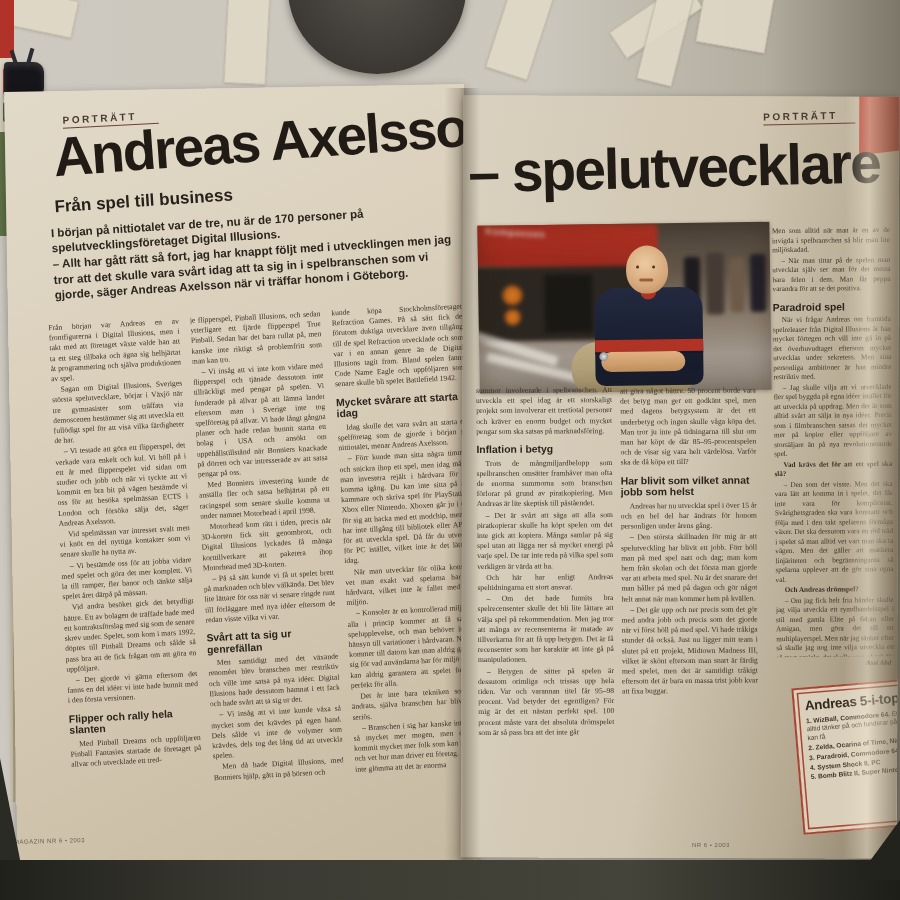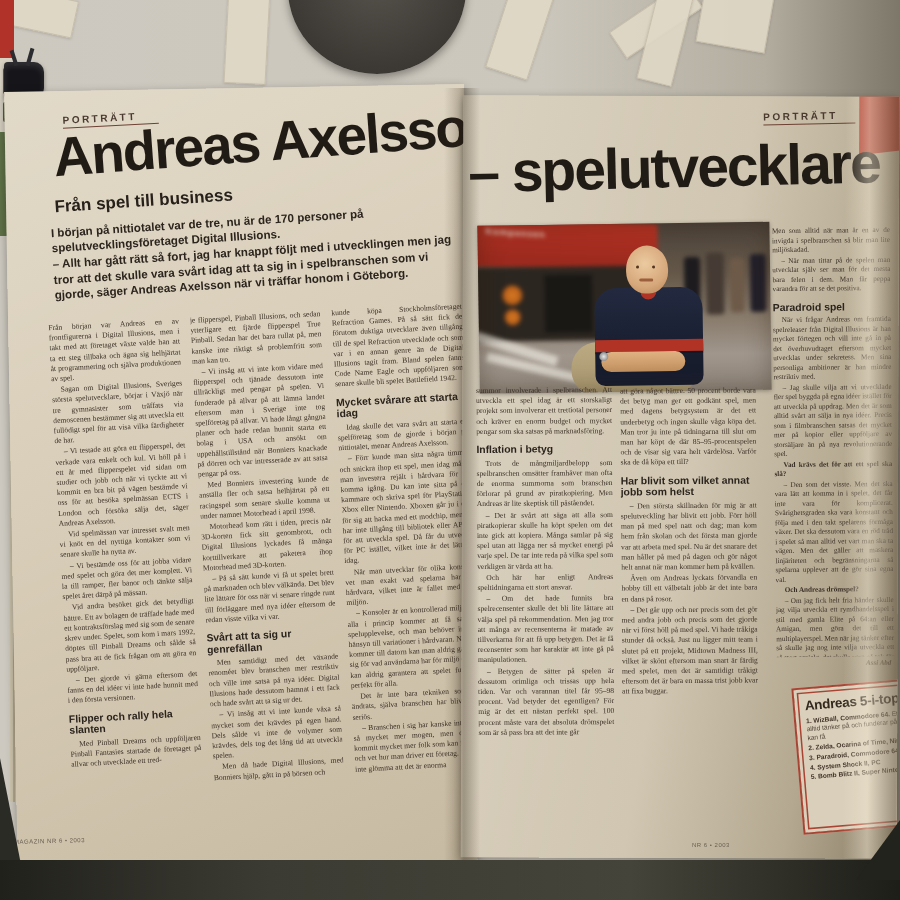--- a/index.html
+++ b/index.html
@@ -178,22 +178,22 @@
         <div class="blk h">Inflation i betyg</div>
         <div class="blk p">Trots de mångmiljardbelopp som spelbranschen omsätter framhäver man ofta de enorma summorna som branschen förlorar på grund av piratkopiering. Men Andreas är lite skeptisk till påståendet.</div>
         <div class="blk p">– Det är svårt att säga att alla som piratkopierar skulle ha köpt spelen om det inte gick att kopiera. Många samlar på sig spel utan att lägga ner så mycket energi på varje spel. De tar inte reda på vilka spel som verkligen är värda att ha.</div>
         <div class="blk p">Och här har enligt Andreas speltidningarna ett stort ansvar.</div>
         <div class="blk p">– Om det hade funnits bra spelrecensenter skulle det bli lite lättare att välja spel på rekommendation. Men jag tror att många av recensenterna är matade av tillverkarna för att få upp betygen. Det är få recensenter som har karaktär att inte gå på manipulationen.</div>
         <div class="blk p">– Betygen de sätter på spelen är dessutom orimliga och trissas upp hela tiden. Var och varannan titel får 95–98 procent. Vad betyder det egentligen? För mig är det ett nästan perfekt spel. 100 procent måste vara det absoluta drömspelet som är så pass bra att det inte går</div>
       </div>
     <div class="abs col" style="left:160px;top:290px;width:136px;height:452px;transform:rotate(-.6deg);">
         <div class="blk p">att göra något bättre. 50 procent borde vara det betyg man ger ett godkänt spel, men med dagens betygsystem är det ett underbetyg och ingen skulle våga köpa det. Man tror ju inte på tidningarna till slut om man har köpt de där 85–95-procentspelen och de visar sig vara helt värdelösa. Varför ska de då köpa ett till?</div>
         <div class="blk h">Har blivit som vilket annat jobb som helst</div>
+        <div class="blk p">Andreas har nu utvecklat spel i över 15 år och en hel del har ändrats för honom personligen under årens gång.</div>
         <div class="blk p">– Den största skillnaden för mig är att spelutveckling har blivit ett jobb. Förr höll man på med spel natt och dag; man kom hem från skolan och det första man gjorde var att arbeta med spel. Nu är det snarare det man håller på med på dagen och gör något helt annat när man kommer hem på kvällen.</div>
-        <div class="blk p">Även om Andreas lyckats förvandla en hobby till ett välbetalt jobb är det inte bara en dans på rosor.</div>
         <div class="blk p">– Det går upp och ner precis som det gör med andra jobb och precis som det gjorde när vi först höll på med spel. Vi hade tråkiga stunder då också. Just nu ligger mitt team i slutet på ett projekt, Midtown Madness III, vilket är skönt eftersom man snart är färdig med spelet, men det är samtidigt tråkigt eftersom det är bara en massa trist jobb kvar att fixa buggar.</div>
       </div>
     <div class="abs col" style="left:312px;top:130px;width:118px;height:430px;font-size:7.2px;line-height:9.5px;transform:rotate(-.8deg);">
         <div class="blk p">Men som alltid när man är en av de invigda i spelbranschen så blir man lite miljöskadad.</div>
         <div class="blk p">– När man tittar på de spelen man utvecklat själv ser man för det mesta bara felen i dem. Man får peppa varandra för att se det positiva.</div>
         <div class="blk h">Paradroid spel</div>
         <div class="blk p">När vi frågar Andreas om framtida spelreleaser från Digital Illusions är han mycket förtegen och vill inte gå in på det överhuvudtaget eftersom mycket utvecklas under sekretess. Men sina personliga ambitioner är han mindre restriktiv med.</div>
         <div class="blk p">– Jag skulle vilja att vi utvecklade fler spel byggda på egna idéer istället för att utveckla på uppdrag. Men det är som alltid svårt att sälja in nya idéer. Precis som i filmbranschen satsas det mycket mer på kopior eller uppföljare av storsäljare än på nya revolutionerande spel.</div>
         <div class="blk b">Vad krävs det för att ett spel ska slå?</div>
         <div class="blk p">– Den som det visste. Men det ska vara lätt att komma in i spelet, det får inte vara för komplicerat. Svårighetsgraden ska vara konstant och följa med i den takt spelarens förmåga växer. Det ska dessutom vara en röd tråd i spelet så man alltid vet vart man ska ta vägen. Men det gäller att maskera linjäriteten och begränsningarna så spelarna upplever att de gör sina egna val.</div>

